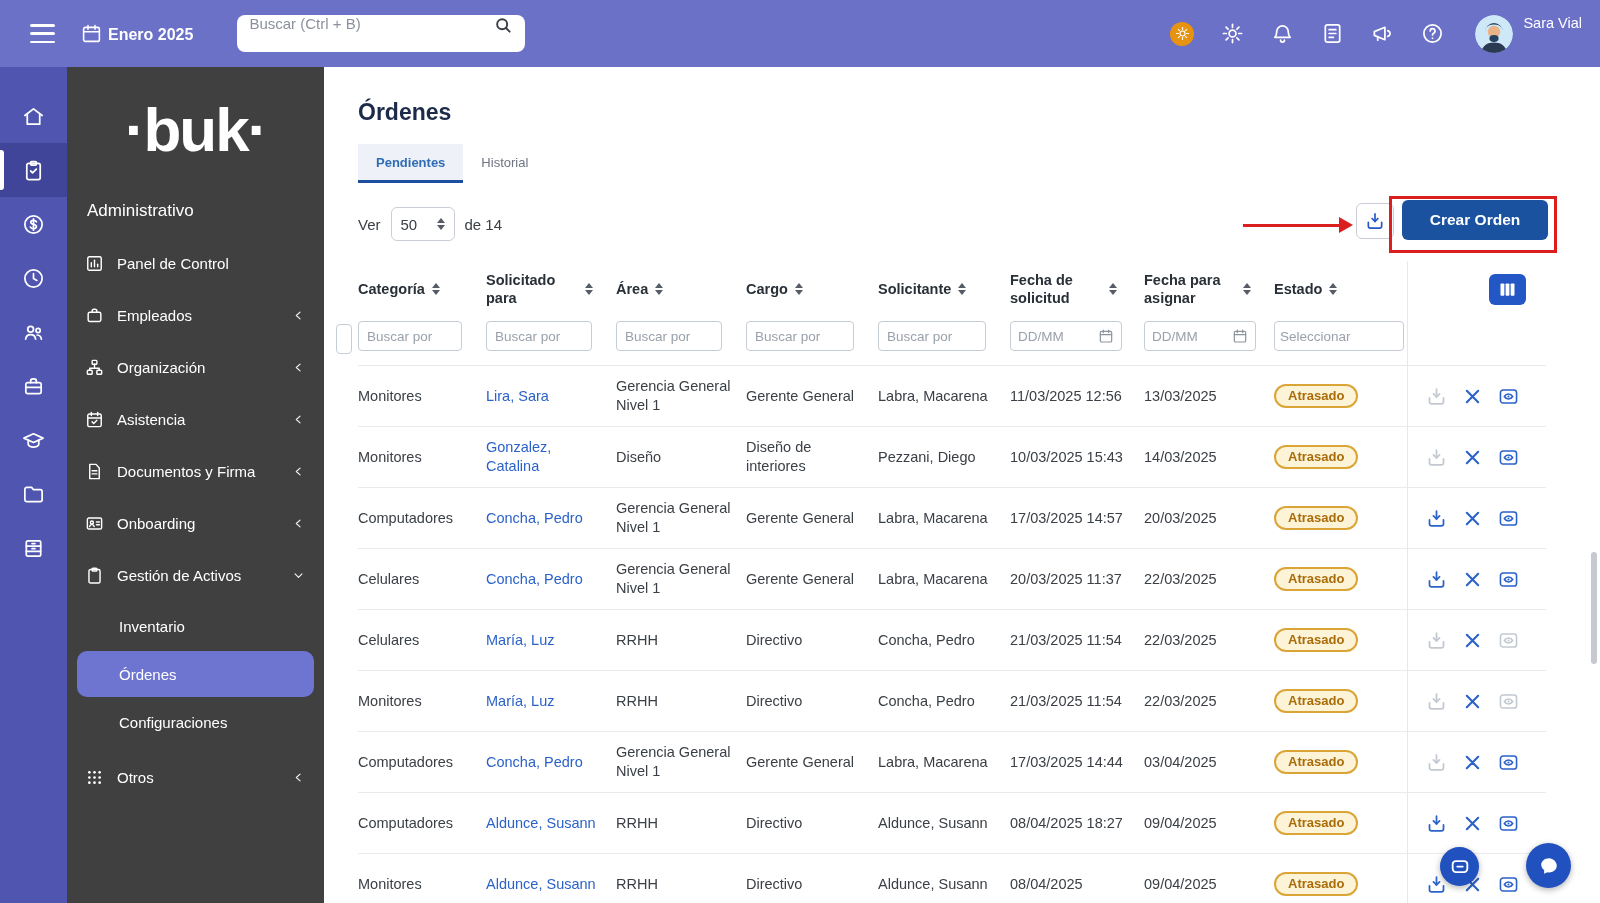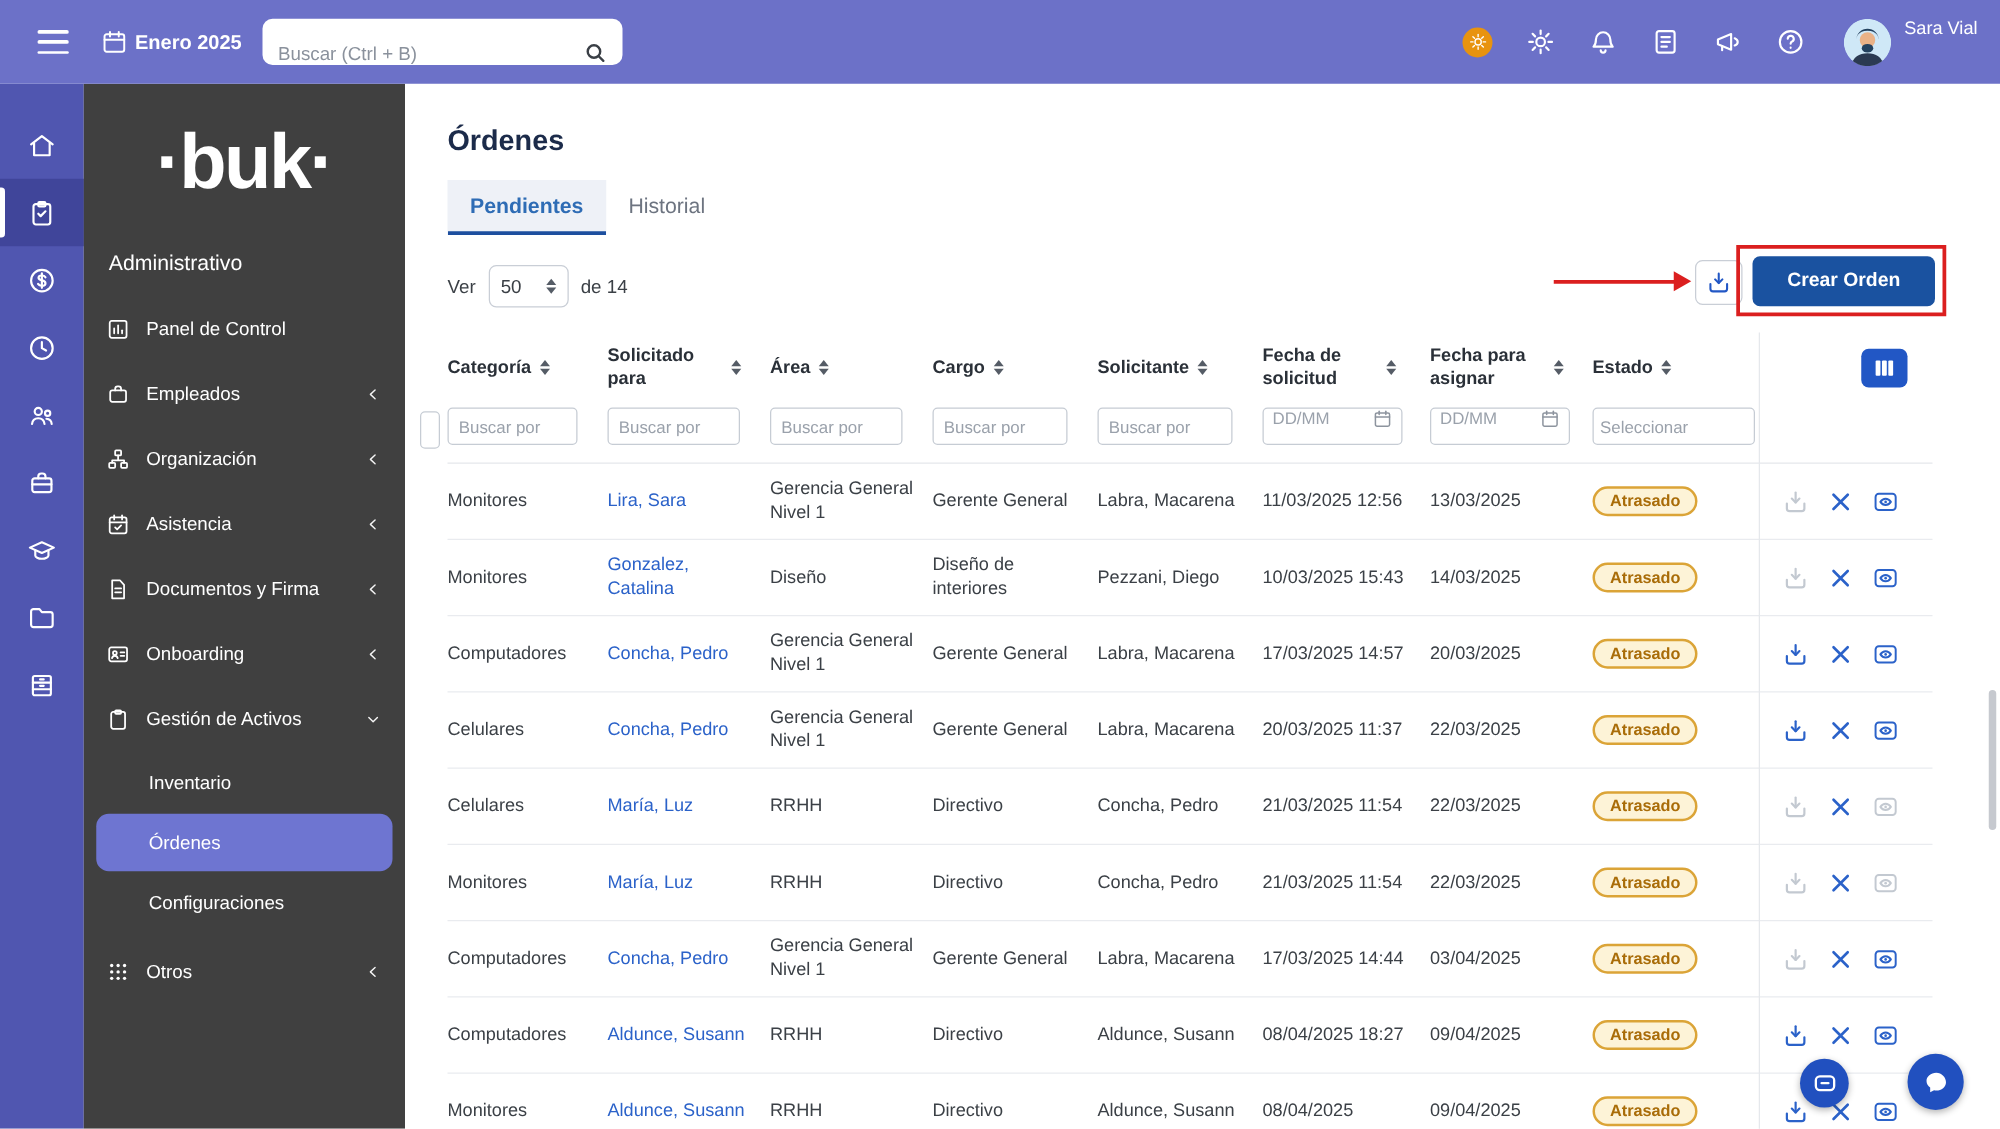--- a/index.html
+++ b/index.html
@@ -5,21 +5,21 @@
   *{box-sizing:border-box;margin:0;padding:0}
   html,body{width:1600px;height:903px;overflow:hidden;background:#fff;font-family:"Liberation Sans",sans-serif;position:relative}
   svg.oicon{fill:none;stroke:currentColor;stroke-width:1.8px;stroke-linecap:round;stroke-linejoin:round}
 
   
   .topbar{position:absolute;top:0;left:0;width:1600px;height:67px;background:#6c71c8;display:flex;align-items:center;color:#fff;z-index:40;padding:0 18px}
   .hamb{width:25px;height:19px;display:flex;flex-direction:column;justify-content:space-between;cursor:pointer;margin:0 26px 0 12px}
   .hamb i{height:2.5px;background:#fff;border-radius:2px}
   .period{display:flex;align-items:flex-end;gap:6px;font-size:16px;font-weight:700;cursor:pointer}
   .period svg{width:21px;height:21px}
-  .search{margin-left:17px;width:288px;height:37px;background:#fff;border-radius:8px;display:flex;align-items:flex-end;padding:0 12px;gap:20px}
+  .search{margin-left:44px;width:288px;height:37px;background:#fff;border-radius:8px;display:flex;align-items:flex-start;padding:0 12px;gap:20px}
   .search input{flex:1;border:0;outline:0;font-size:15px;color:#333;font-family:inherit;background:transparent}
   .search input::placeholder{color:#8a919c}
   .search svg{width:20px;height:20px;color:#3a3f46;cursor:pointer}
   .top-right{margin-left:auto;display:flex;align-items:center;gap:27px}
   .tico{width:23px;height:23px;cursor:pointer;color:#fff}
   .tico svg{width:100%;height:100%}
   .orange-circ{width:24px;height:24px;border-radius:50%;background:#e8930f;display:flex;align-items:center;justify-content:center;cursor:pointer}
   .orange-circ svg{width:15px;height:15px;color:#fff}
   .userbox{display:flex;align-items:flex-start;gap:10px;cursor:pointer;margin-left:4px}
   .avatar{width:38px;height:38px;border-radius:50%;overflow:hidden;flex:none}
@@ -40,21 +40,21 @@
   .mi .lbl{flex:1}
   .mi svg.ic{width:19px;height:19px;flex:none}
   .mi svg.ch{width:15px;height:15px;flex:none;opacity:.95}
   .sub{margin:2px 10px;padding-left:42px;height:46px;display:flex;align-items:center;font-size:15px;cursor:pointer;border-radius:10px}
   .sub.active{background:#6e75d1}
 
   
   .main{position:absolute;top:67px;left:324px;right:0;bottom:0;background:#fff}
   .pagetitle{margin:32px 0 0 34px;font-size:23px;color:#1c2b4a;font-weight:700}
   .tabs{display:flex;margin:18px 0 0 34px}
-  .tab{padding:11px 18px 13px;font-size:17px;color:#6d7480;cursor:pointer}
+  .tab{padding:11px 18px 13px;font-size:13px;color:#6d7480;cursor:pointer}
   .tab.active{color:#2e6cb5;font-weight:700;background:#eef1f7;box-shadow:inset 0 -3px 0 #1d4f9f}
   .toolbar{position:relative;margin:20px 34px 0;height:42px;display:flex;align-items:center;gap:10px;font-size:15px;color:#3b4046}
   .pgsel{width:64px;height:34px;border:1px solid #c9ced6;border-radius:6px;display:flex;align-items:center;justify-content:space-between;padding:0 9px;cursor:pointer;background:#fff}
   .stk{display:inline-flex;flex-direction:column;gap:2px}
   .stk i{width:0;height:0;border-left:4px solid transparent;border-right:4px solid transparent}
   .stk .up{border-bottom:5px solid #555c66}
   .stk .dn{border-top:5px solid #555c66}
   .btn-dl{position:absolute;right:172px;top:0;width:38px;height:36px;border:1px solid #c9ced6;border-radius:6px;background:#fff;display:flex;align-items:center;justify-content:center;cursor:pointer;color:#2257c5}
   .btn-dl svg{width:20px;height:20px}
   .btn-create{position:absolute;right:18px;top:-3px;width:146px;height:40px;background:#1a52a0;color:#fff;border:0;border-radius:6px;font-size:15.5px;font-weight:700;cursor:pointer;font-family:inherit}
@@ -66,21 +66,21 @@
   .thr{display:flex;align-items:center;min-height:56px}
   .th{display:flex;align-items:center;gap:7px;font-weight:700;color:#2a3038;padding-right:8px;cursor:pointer}
   .th .hl{max-width:92px;line-height:1.25}
   .hact{display:flex;align-items:center;justify-content:flex-end;padding-right:20px}
   .colsbtn{width:37px;height:31px;background:#2257c5;border:0;border-radius:6px;display:flex;align-items:center;justify-content:center;cursor:pointer}
   .colsbtn svg{width:21px;height:21px}
   .fr{display:flex;align-items:center;padding:4px 0 14px;border-bottom:1px solid #e5e8ec;position:relative}
   .sliver{position:absolute;left:-22px;top:7px;width:16px;height:30px;border:1px solid #c6ccd4;border-radius:4px;background:#fff}
   .finput{height:30px;border:1px solid #c6ccd4;border-radius:4px;padding:0 8px;font-size:13.5px;color:#3b4046;outline:0;background:#fff;font-family:inherit}
   .finput::placeholder{color:#9aa1ab}
-  .fdate{height:30px;width:112px;border:1px solid #c6ccd4;border-radius:4px;display:flex;align-items:flex-start;justify-content:space-between;padding:0 7px;color:#9aa1ab;font-size:13.5px;background:#fff;cursor:text}
+  .fdate{height:30px;width:112px;border:1px solid #c6ccd4;border-radius:4px;display:flex;align-items:center;justify-content:space-between;padding:12px 7px;color:#9aa1ab;font-size:13.5px;background:#fff;cursor:text}
   .fdate svg{width:16px;height:16px;color:#8d949e}
   .fsel{height:30px;width:130px;border:1px solid #c6ccd4;border-radius:4px;display:flex;align-items:center;padding:0 5px;color:#9aa1ab;font-size:13.5px;background:#fff;cursor:pointer}
   .tr{display:flex;align-items:stretch;border-bottom:1px solid #e9ebef;min-height:61px}
   .td{display:flex;align-items:center;padding-right:10px;line-height:1.3}
   .link{color:#2b62c9;cursor:pointer}
   .badge{border:2px solid #dba437;background:#fdf3d7;color:#a96c08;font-weight:700;font-size:13px;padding:2px 12px;border-radius:13px;white-space:nowrap}
   .cact{display:flex;align-items:center;justify-content:center;gap:15px}
   .act{width:21px;height:21px;cursor:pointer;background:none;border:0;padding:0}
   .act svg{width:21px;height:21px;display:block}
   .act-on{color:#2b62c9}

